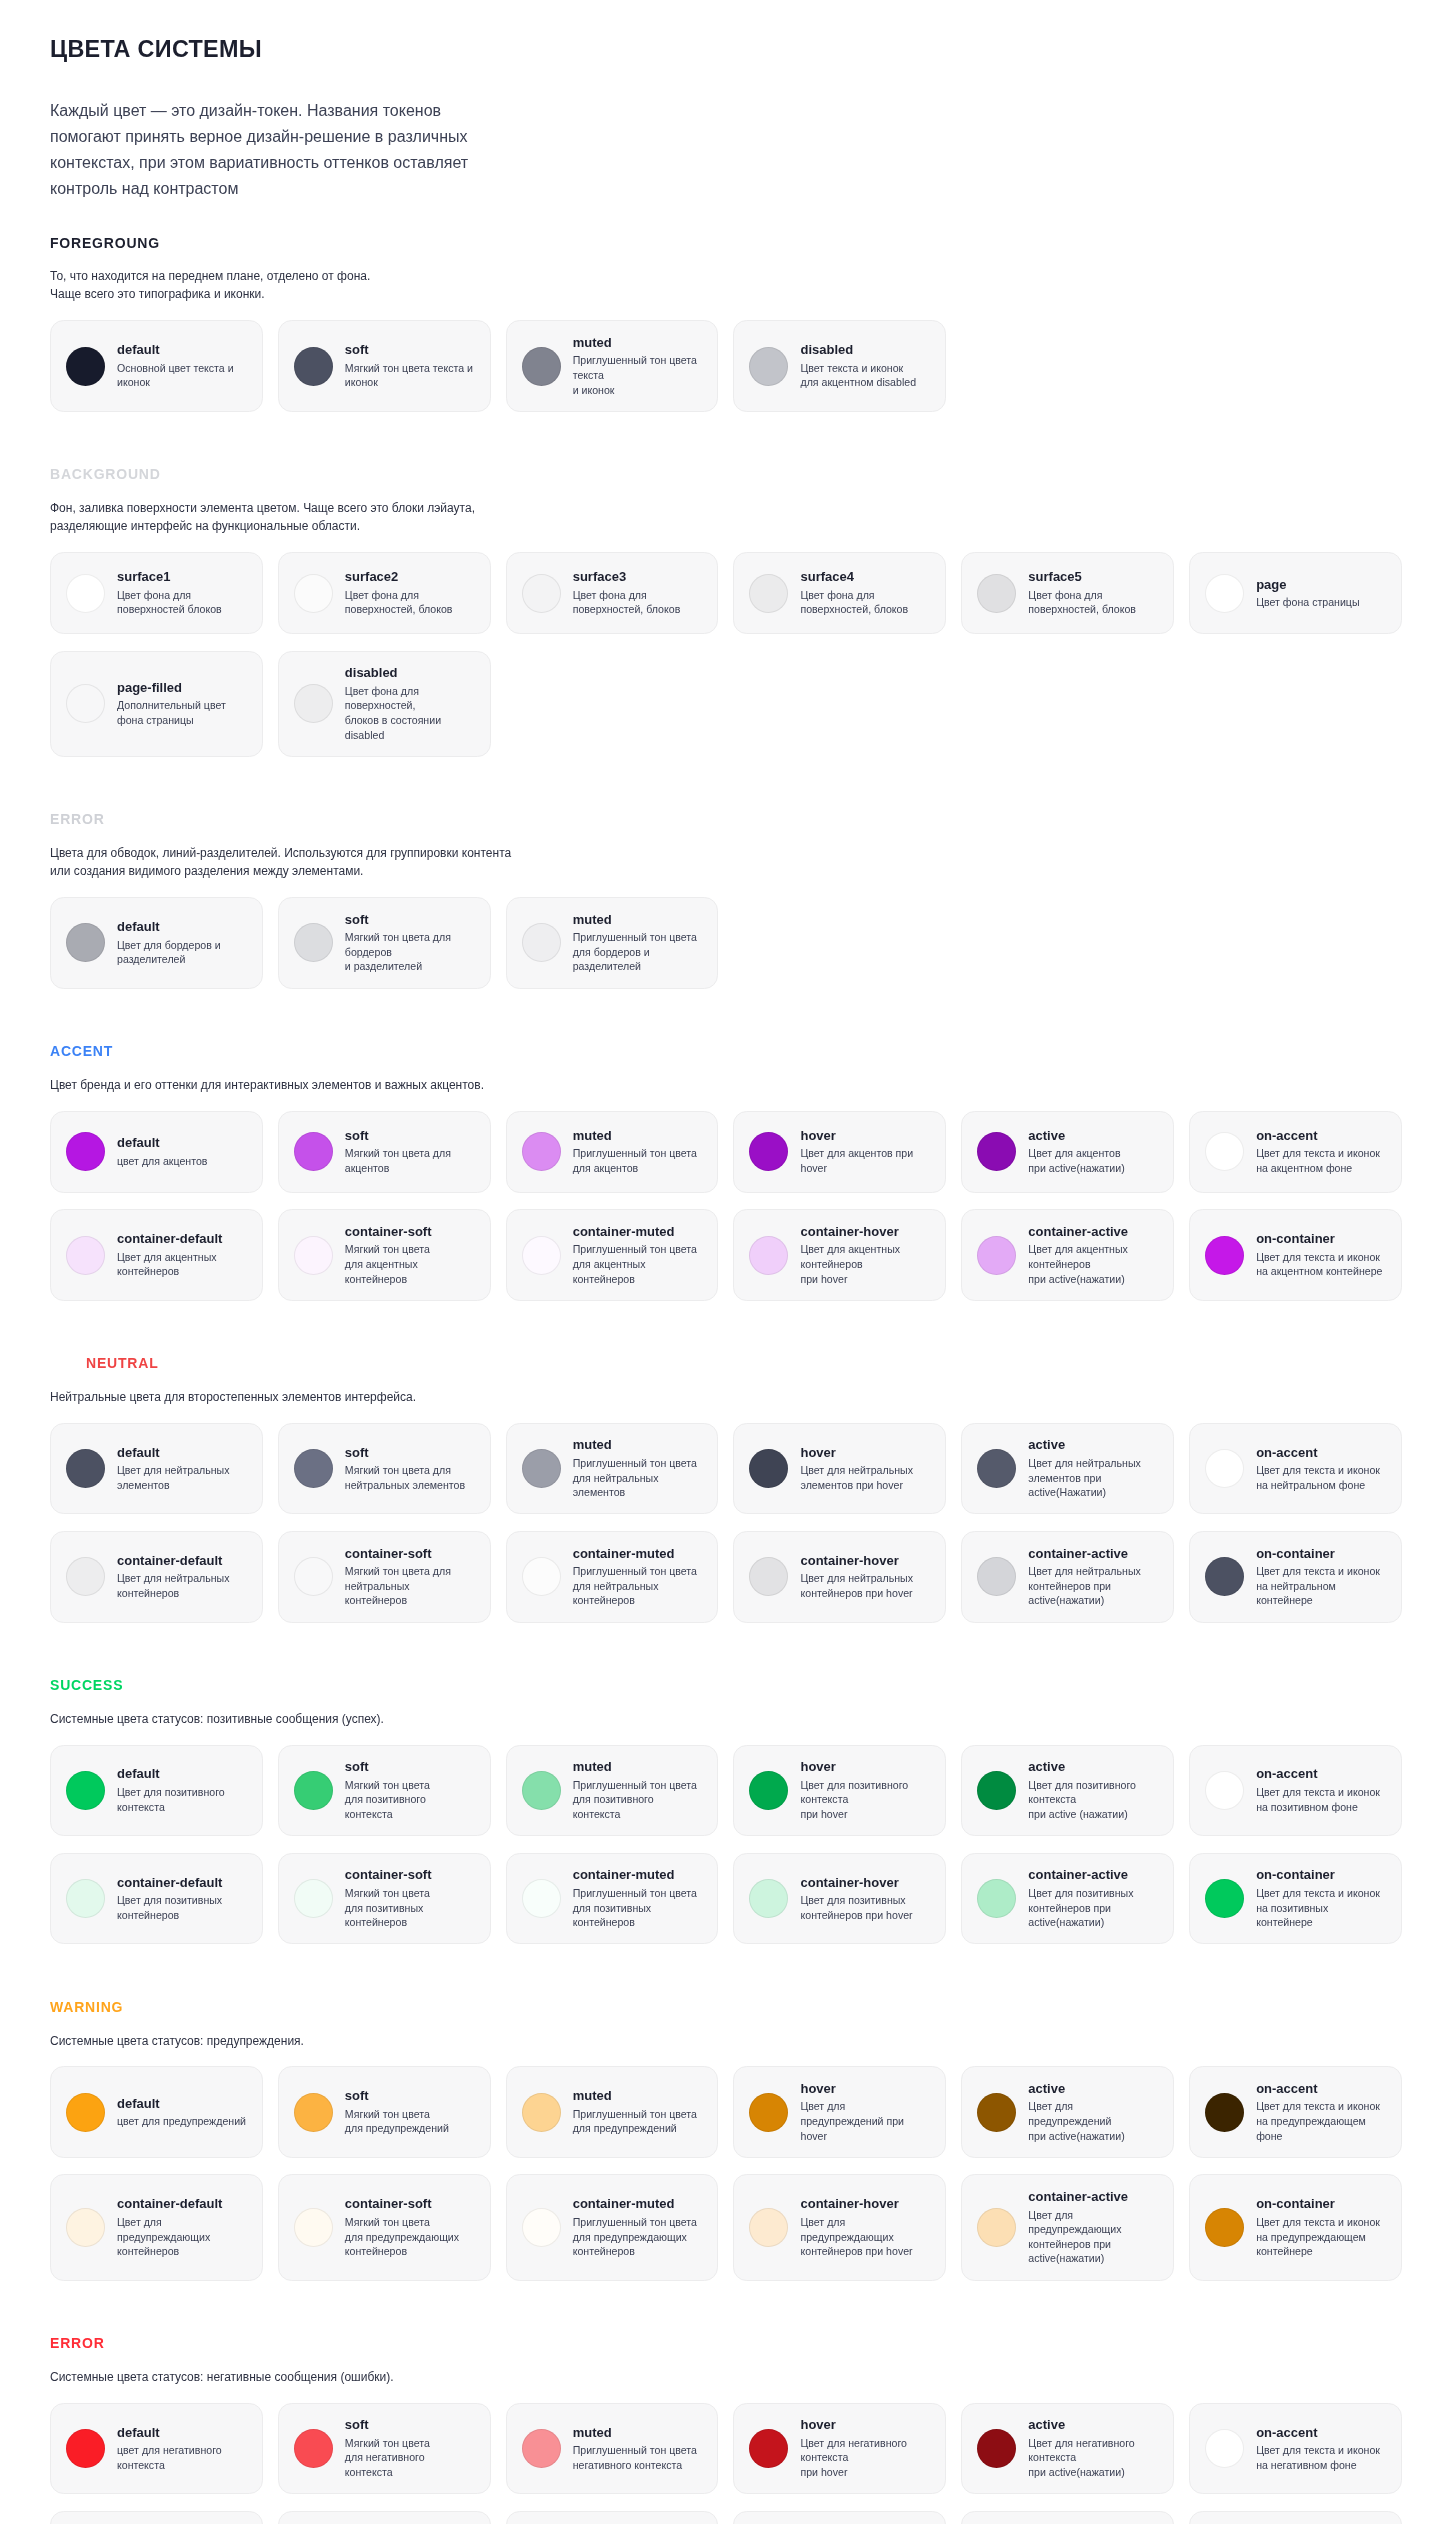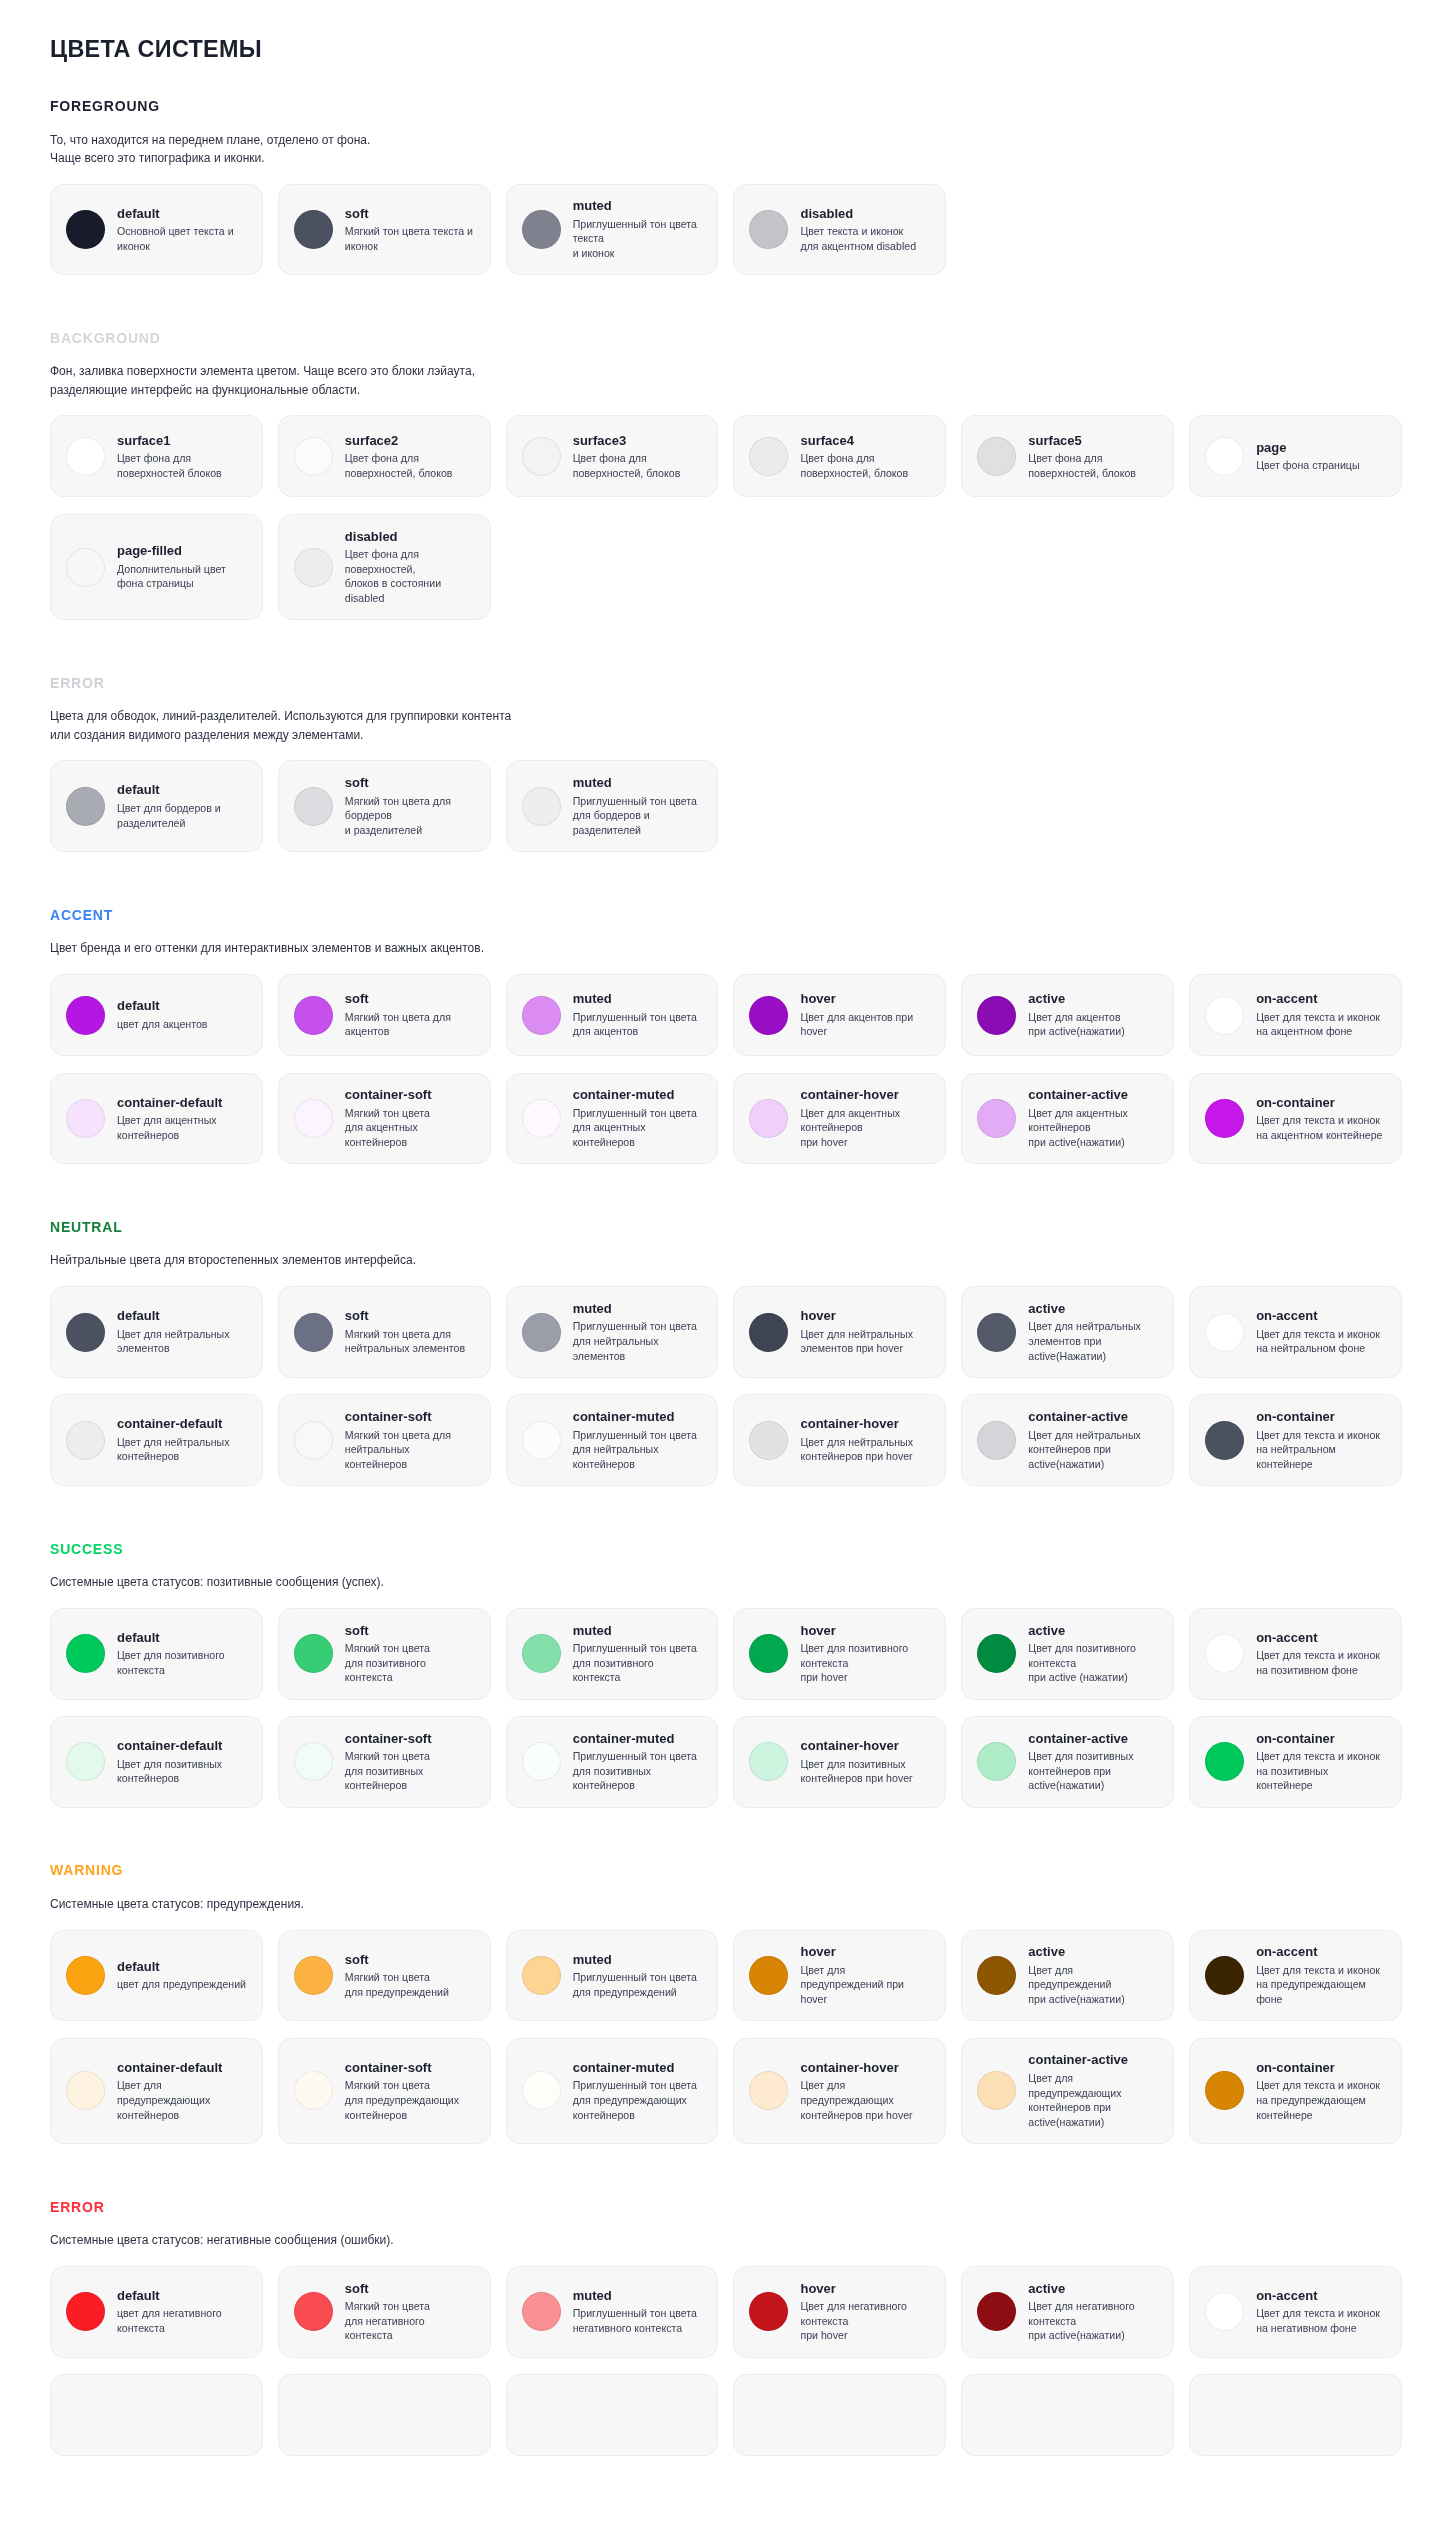--- a/index.html
+++ b/index.html
@@ -105,20 +105,24 @@
 
   .spacer { height: 26px; }
 </style>
 </head>
 <body>
 
 <div class="page">
 
   <h1 class="page-title">ЦВЕТА СИСТЕМЫ</h1>
 
+  <p class="intro">Каждый цвет — это дизайн-токен. Названия токенов
+помогают принять верное дизайн-решение в различных
+контекстах, при этом вариативность оттенков оставляет
+контроль над контрастом</p>
 
   <div id="sections-root">
       <section class="section">
         <h2 class="section-heading" style="color: rgb(28, 31, 46);">FOREGROUNG</h2>
         <p class="section-desc">То, что находится на переднем плане, отделено от фона.
 Чаще всего это типографика и иконки.</p>
         <div class="card-row">
           <div class="card">
             <div class="swatch" style="background: rgb(23, 27, 44);"></div>
             <div class="card-text">
@@ -365,21 +369,21 @@
             <div class="card-text">
               <div class="token-name">on-container</div>
               <div class="token-desc">Цвет для текста и иконок
 на акцентном контейнере</div>
             </div>
           </div>
         </div>
         <div class="spacer"></div>
       </section>
       <section class="section">
-        <h2 class="section-heading" style="color: #15803d;">NEUTRAL</h2>
+        <h2 class="section-heading" style="color: #ef4444; margin-left: 36px;">NEUTRAL</h2>
         <p class="section-desc">Нейтральные цвета для второстепенных элементов интерфейса.</p>
         <div class="card-row">
           <div class="card">
             <div class="swatch" style="background: rgb(76, 81, 98);"></div>
             <div class="card-text">
               <div class="token-name">default</div>
               <div class="token-desc">Цвет для нейтральных
 элементов</div>
             </div>
           </div>

